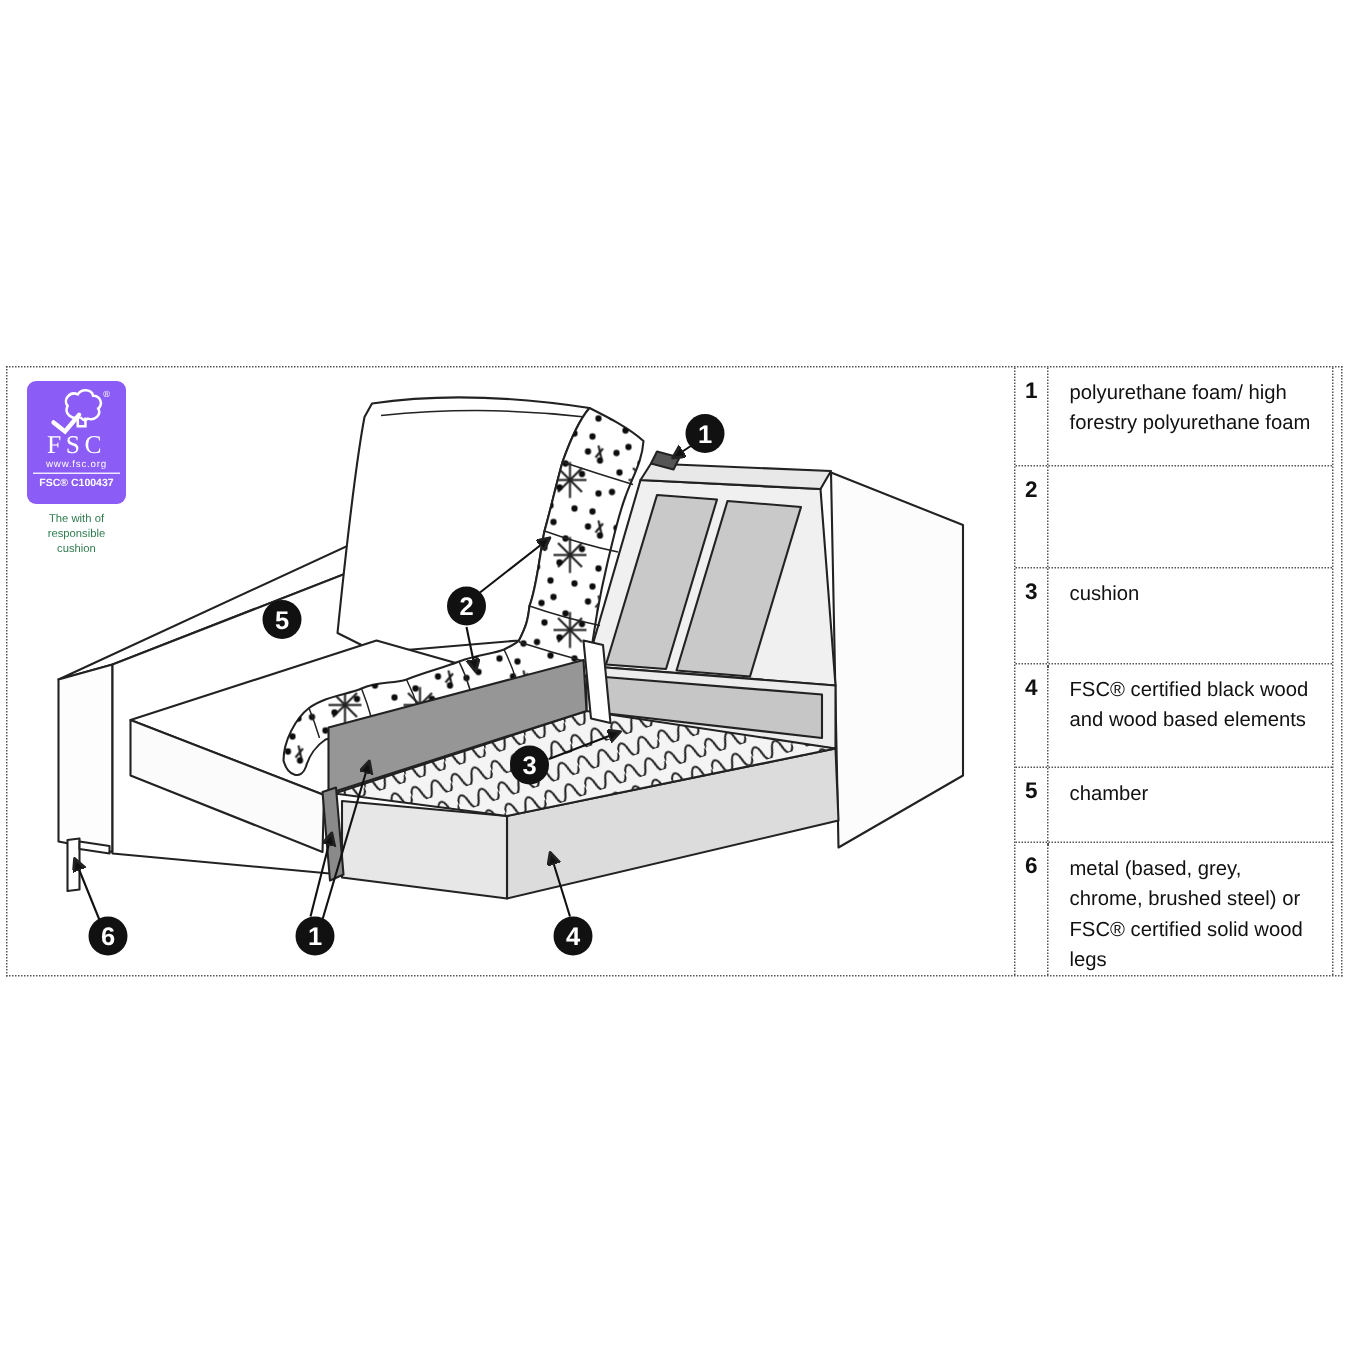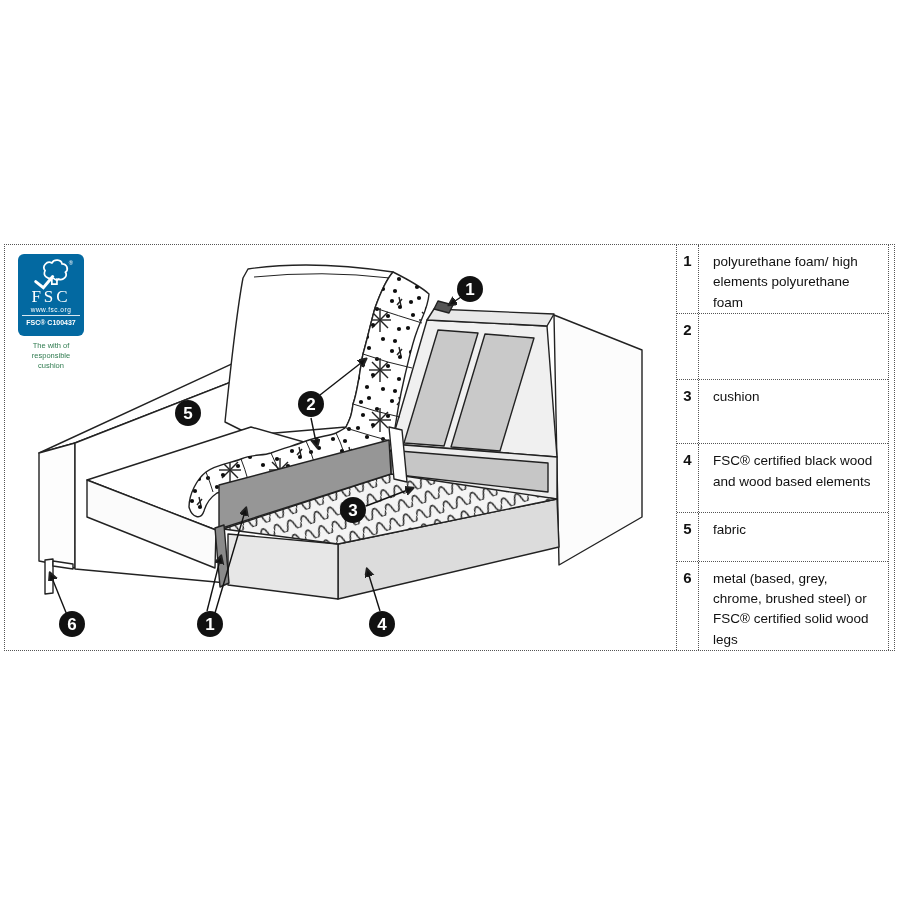--- a/index.html
+++ b/index.html
@@ -3,21 +3,21 @@
 <meta charset="utf-8">
 <style>
   html,body{margin:0;padding:0;background:#fff;}
   #stage{position:relative;width:900px;height:900px;background:#ffffff;overflow:hidden;
          font-family:"Liberation Sans",sans-serif;color:#111;}
   
   #frame{position:absolute;left:4px;top:244px;width:891px;height:407px;
          border:1px dotted #555;box-sizing:border-box;}
   
   .fsc-block{position:absolute;left:13px;top:9px;width:66px;}
-  .fsc-box{width:66px;height:82px;background:#0369a1;border-radius:6px;color:#fff;
+  .fsc-box{width:66px;height:82px;background:#8b5cf6;border-radius:6px;color:#fff;
            text-align:center;box-sizing:border-box;padding-top:2px;}
   .fsc-tree{display:block;margin:1px auto 0;width:56px;height:34px;}
   .fsc-word{font-family:"Liberation Serif",serif;font-size:17px;letter-spacing:3px;
             line-height:1;margin-top:-3px;}
   .fsc-url{font-size:6.5px;letter-spacing:.5px;margin-top:1px;}
   .fsc-lic{font-size:7px;font-weight:bold;margin:2px 4px 0;border-top:1px solid rgba(255,255,255,.85);
            padding-top:2.5px;}
   .fsc-tag{margin-top:5px;color:#2f7b4f;font-size:7.5px;line-height:1.35;text-align:center;}
   
   .legend{position:absolute;left:671px;top:0;width:213px;height:100%;
@@ -206,36 +206,36 @@
       </div>
       <div class="fsc-tag">
         <span>The with of</span><br>
         <span>responsible cushion</span>
       </div>
     </div>
 
     <div class="legend">
       <div class="legend-row r1">
         <div class="legend-num">1</div>
-        <div class="legend-text">polyurethane foam/ high elements polyurethane foam</div>
+        <div class="legend-text">polyurethane foam/ high forestry polyurethane foam</div>
       </div>
       <div class="legend-row r2">
         <div class="legend-num">2</div>
       </div>
       <div class="legend-row r3">
         <div class="legend-num">3</div>
         <div class="legend-text">cushion</div>
       </div>
       <div class="legend-row r4">
         <div class="legend-num">4</div>
         <div class="legend-text">FSC® certified black wood and wood based elements</div>
       </div>
       <div class="legend-row r5">
         <div class="legend-num">5</div>
-        <div class="legend-text">fabric</div>
+        <div class="legend-text">chamber</div>
       </div>
       <div class="legend-row r6">
         <div class="legend-num">6</div>
         <div class="legend-text">metal (based, grey, chrome, brushed steel) or FSC® certified solid wood legs</div>
       </div>
     </div>
 
   </div>
 </div>
 

